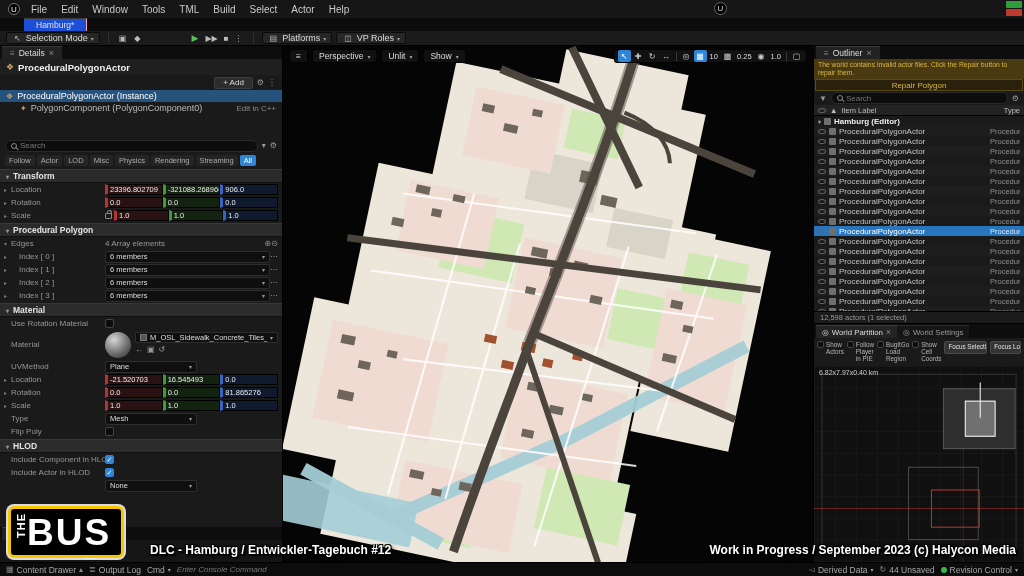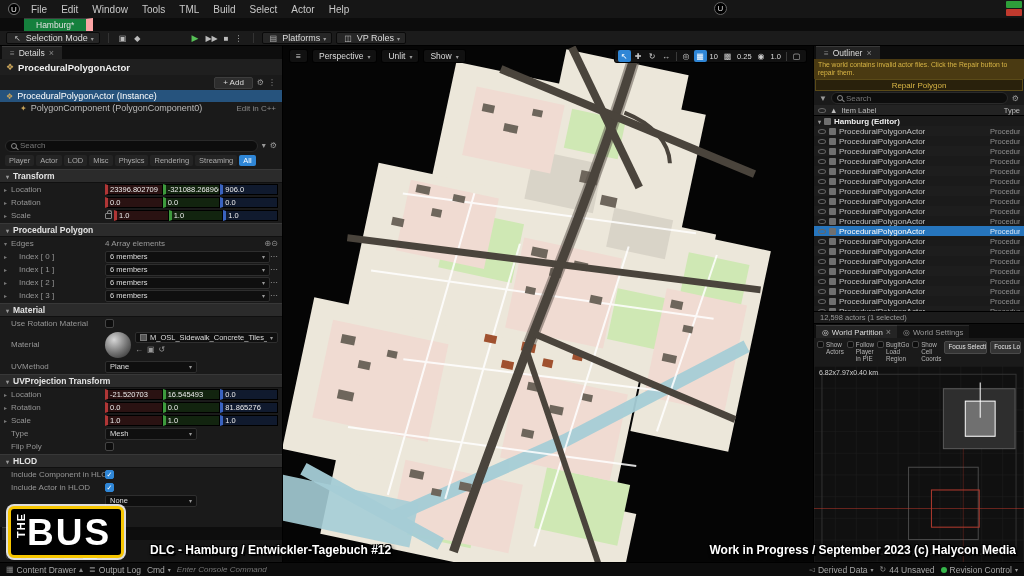--- a/index.html
+++ b/index.html
@@ -10,21 +10,21 @@
   .menubar{position:absolute;top:0;left:0;right:0;height:18px;background:#161616;display:flex;align-items:center;font-size:10px;color:#c9c9c9;padding-left:4px;z-index:5;}
   .uebadge{width:12px;height:12px;border-radius:50%;background:#000;border:1px solid #777;color:#eee;font-size:8px;display:flex;align-items:center;justify-content:center;margin:0 4px;}
   .mi{padding:16px 7px;height:18px;display:flex;align-items:center;cursor:default;}
   .recwrap{position:absolute;right:2px;top:1px;display:flex;flex-direction:column;gap:1px;}
   .rec{width:16px;height:7px;border-radius:1px;}
   .rec.green{background:#2e9e3a;}
   .rec.red{background:#c03a2e;}
   .titlebadge{position:absolute;left:714px;top:2px;width:13px;height:13px;border-radius:50%;background:#000;border:1px solid #666;color:#ddd;font-size:8px;display:flex;align-items:center;justify-content:center;}
 
   .tabbar{position:absolute;top:18px;left:0;right:0;height:13px;background:#0c0c0c;display:flex;align-items:flex-end;padding-left:24px;z-index:5;}
-  .leveltab{height:13px;background:#15803d;border-top:1px solid #3c3c3c;border-right:7px solid #fca5a5;display:flex;align-items:center;padding:0 12px;font-size:8.5px;color:#e0e0e0;gap:4px;}
+  .leveltab{height:13px;background:#1d4ed8;border-top:1px solid #3c3c3c;border-right:1px solid #fca5a5;display:flex;align-items:center;padding:0 12px;font-size:8.5px;color:#e0e0e0;gap:4px;}
 
   .toolbar{position:absolute;top:31px;left:0;right:0;height:15px;background:#1b1b1b;border-bottom:1px solid #000;display:flex;align-items:center;font-size:9px;gap:4px;padding:0 6px;z-index:5;}
   .tbtn{height:12px;display:flex;align-items:center;gap:3px;background:#262626;border:1px solid #0a0a0a;border-radius:2px;padding:0 5px;color:#ddd;}
   .tsep{width:1px;height:10px;background:#333;margin:0 4px;}
   .chev{font-size:6px;color:#999;}
   .tico{font-size:8px;color:#bbb;padding:0 2px;}
   .play{color:#56c056;font-size:9px;padding:0 3px;}
   .playgroup{display:flex;align-items:center;gap:2px;margin-left:42px;}
 
   
@@ -229,21 +229,21 @@
     <div class="dspacer"></div>
     <div class="search">
       <div class="searchbox">
         <span class="sico"></span>
         <input class="sinput" placeholder="Search" style="">
       </div>
       <span class="mico">▾</span>
       <span class="mico">⚙</span>
     </div>
     <div class="ftabs">
-      <span class="ftab">Player</span>
+      <span class="ftab">Follow</span>
       <span class="ftab">Actor</span>
       <span class="ftab">LOD</span>
       <span class="ftab">Misc</span>
       <span class="ftab">Physics</span>
       <span class="ftab">Rendering</span>
       <span class="ftab">Streaming</span>
       <span class="ftab active">All</span>
     </div>
 
     <div class="dbody">
@@ -371,24 +371,20 @@
         <span class="pexp"></span>
         <span class="plabel">UVMethod</span>
         <div class="pval">
           <div class="combo half">
             <span>Plane</span>
             <span class="chev">▾</span>
           </div>
         </div>
       </div>
 
-      <div class="sect">
-        <span class="chev">▾</span>
-        <span>UVProjection Transform</span>
-      </div>
       <div class="prow">
         <span class="pexp">▸</span>
         <span class="plabel">Location</span>
         <div class="pval">
           <span class="vf x">-21.520703</span>
           <span class="vf y">16.545493</span>
           <span class="vf z">0.0</span>
         </div>
       </div>
       <div class="prow">

